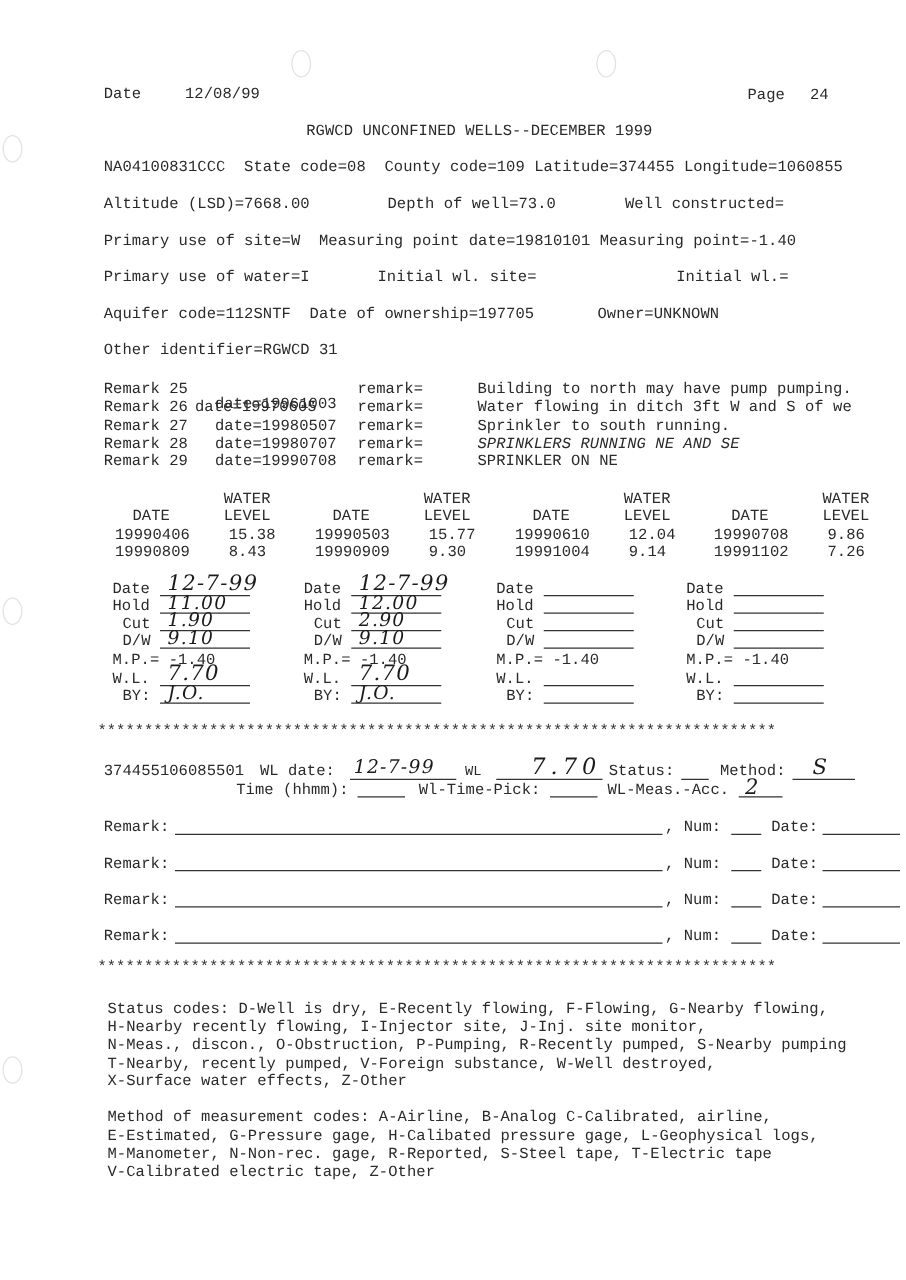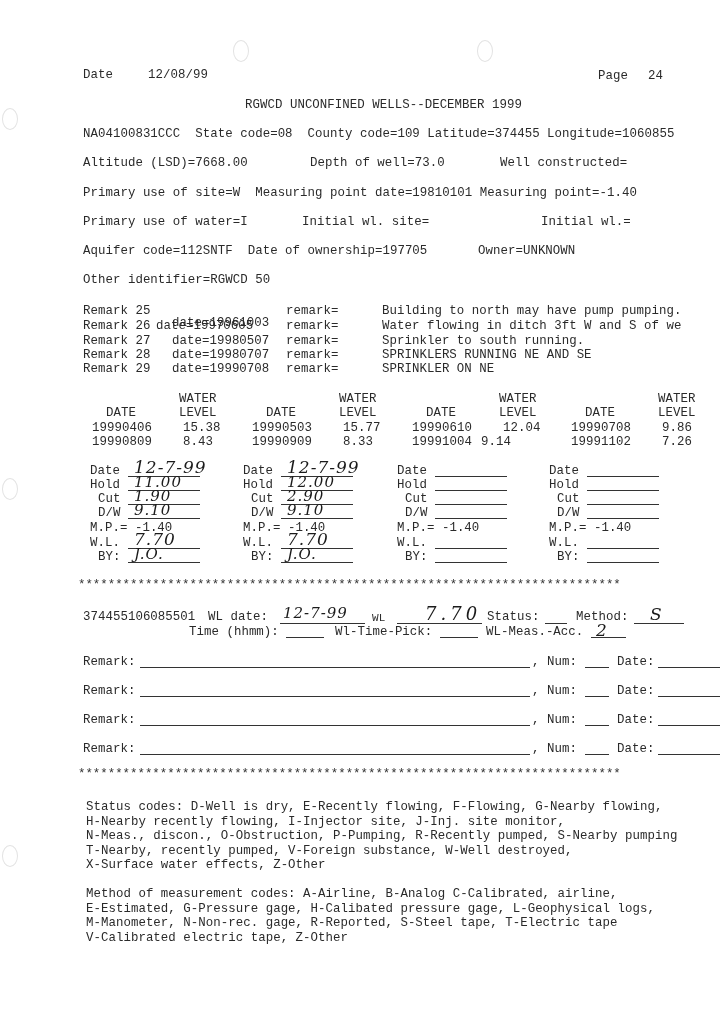--- a/index.html
+++ b/index.html
@@ -31,21 +31,21 @@
 <div class="t" style="left:83px;top:127px;">NA04100831CCC  State code=08  County code=109 Latitude=374455 Longitude=1060855</div>
 <div class="t" style="left:83px;top:156px;">Altitude (LSD)=7668.00</div>
 <div class="t" style="left:310px;top:156px;">Depth of well=73.0</div>
 <div class="t" style="left:500px;top:156px;">Well constructed=</div>
 <div class="t" style="left:83px;top:186px;">Primary use of site=W  Measuring point date=19810101 Measuring point=-1.40</div>
 <div class="t" style="left:83px;top:215px;">Primary use of water=I</div>
 <div class="t" style="left:302px;top:215px;">Initial wl. site=</div>
 <div class="t" style="left:541px;top:215px;">Initial wl.=</div>
 <div class="t" style="left:83px;top:244px;">Aquifer code=112SNTF  Date of ownership=197705</div>
 <div class="t" style="left:478px;top:244px;">Owner=UNKNOWN</div>
-<div class="t" style="left:83px;top:273px;">Other identifier=RGWCD 50</div>
+<div class="t" style="left:83px;top:273px;">Other identifier=RGWCD 31</div>
 
 <div>
   <div>
     <div class="t" style="left:83px;top:304px;">Remark 25</div>
     <div class="t" style="left:172px;top:316px;">date=19961003</div>
     <div class="t" style="left:286px;top:304px;">remark=</div>
     <div class="t" style="left:382px;top:304px;">Building to north may have pump pumping.</div>
   </div>
   <div>
     <div class="t" style="left:83px;top:319px;">Remark 26</div>
@@ -56,21 +56,21 @@
   <div>
     <div class="t" style="left:83px;top:334px;">Remark 27</div>
     <div class="t" style="left:172px;top:334px;">date=19980507</div>
     <div class="t" style="left:286px;top:334px;">remark=</div>
     <div class="t" style="left:382px;top:334px;">Sprinkler to south running.</div>
   </div>
   <div>
     <div class="t" style="left:83px;top:348px;">Remark 28</div>
     <div class="t" style="left:172px;top:348px;">date=19980707</div>
     <div class="t" style="left:286px;top:348px;">remark=</div>
-    <div class="t" style="left:382px;top:348px;">SPRINKLERS RUNNING NE AND SE</div>
+    <div class="t" style="left:382px;top:348px;font-style:italic;">SPRINKLERS RUNNING NE AND SE</div>
   </div>
   <div>
     <div class="t" style="left:83px;top:362px;">Remark 29</div>
     <div class="t" style="left:172px;top:362px;">date=19990708</div>
     <div class="t" style="left:286px;top:362px;">remark=</div>
     <div class="t" style="left:382px;top:362px;">SPRINKLER ON NE</div>
   </div>
 </div>
 
 <div id="levels-table">
@@ -90,23 +90,23 @@
     <div class="t" style="left: 183px; top: 421px;">15.38</div>
     <div class="t" style="left: 252px; top: 421px;">19990503</div>
     <div class="t" style="left: 343px; top: 421px;">15.77</div>
     <div class="t" style="left: 412px; top: 421px;">19990610</div>
     <div class="t" style="left: 503px; top: 421px;">12.04</div>
     <div class="t" style="left: 571px; top: 421px;">19990708</div>
     <div class="t" style="left: 662px; top: 421px;">9.86</div>
     <div class="t" style="left: 92px; top: 435px;">19990809</div>
     <div class="t" style="left: 183px; top: 435px;">8.43</div>
     <div class="t" style="left: 252px; top: 435px;">19990909</div>
-    <div class="t" style="left: 343px; top: 435px;">8.33</div>
+    <div class="t" style="left: 343px; top: 435px;">9.30</div>
     <div class="t" style="left: 412px; top: 435px;">19991004</div>
-    <div class="t" style="left: 481px; top: 435px;">9.14</div>
+    <div class="t" style="left: 503px; top: 435px;">9.14</div>
     <div class="t" style="left: 571px; top: 435px;">19991102</div>
     <div class="t" style="left: 662px; top: 435px;">7.26</div>
   </div>
 
 <div id="entry-blocks">
     <div>
       <div class="t" style="left: 90px; top: 464px;">Date</div>
       <div class="blank" style="left: 128px; top: 476px; width: 72px;"></div>
       <div class="hand" style="left: 134px; top: 457px; font-size: 17px;">12-7-99</div>
       <div class="t" style="left: 90px; top: 478px;">Hold</div>

